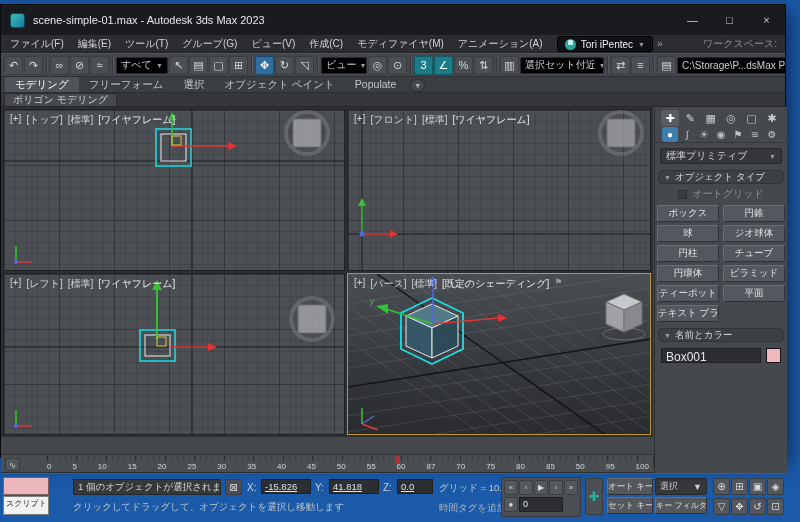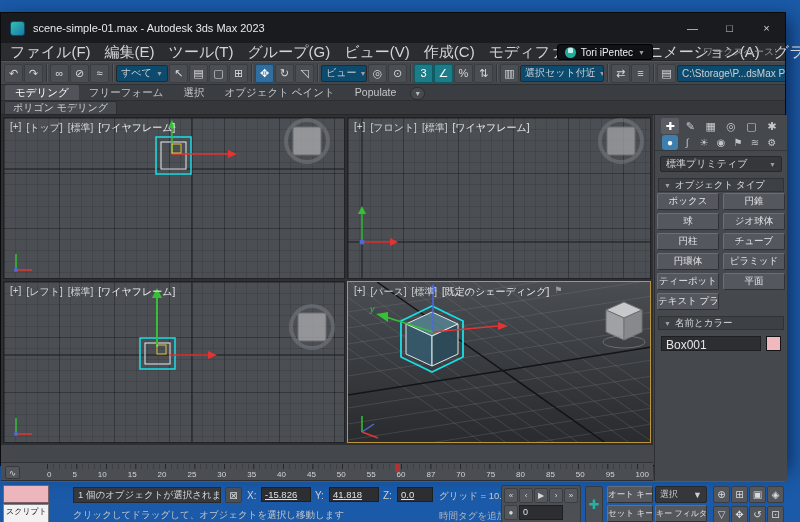--- a/index.html
+++ b/index.html
@@ -2,46 +2,46 @@
 <html><head>
 <meta charset="utf-8">
 <style>
   * { box-sizing: border-box; margin: 0; padding: 0; }
   html,body { width:800px; height:522px; overflow:hidden; font-family:"Liberation Sans","DejaVu Sans",sans-serif; }
   .desktop { position:relative; width:800px; height:522px;
     background:
       repeating-linear-gradient(115deg, rgba(255,255,255,0.05) 0 26px, rgba(0,0,30,0.08) 26px 60px),
       radial-gradient(ellipse at 90% 20%, #3c82d6 0%, #2566b4 35%, #15берcut 0%, #15529c 60%, #0e4184 100%);
     background-color:#1a5aa8; }
-  .window { position:absolute; left:0; top:12px; width:786px; height:454px; background:#44474c;
+  .window { position:absolute; left:0; top:4px; width:786px; height:454px; background:#44474c;
     border:1px solid #0a0b0c; box-shadow:4px 6px 18px rgba(0,0,20,.55); }
 
   
   .titlebar { position:absolute; top:0; left:0; right:0; height:30px; background:#191b1f; display:flex; align-items:center; }
   .appicon { width:15px; height:15px; margin:0 8px 0 9px; border-radius:3px; background:linear-gradient(135deg,#35c0b0,#1879a8); border:1px solid #0c4b62; }
   .title { font-size:11px; color:#e6e8ea; white-space:nowrap; }
   .winbtns { position:absolute; right:0; top:0; height:100%; display:flex; }
   .winbtn { width:37px; height:100%; display:flex; align-items:center; justify-content:center; font-size:11px; color:#cfd2d5; }
 
   
   .menubar { position:absolute; top:30px; left:0; right:0; height:18px; background:#2b2d31; display:flex; align-items:center; padding-left:2px; border-bottom:1px solid #222427; }
-  .mi { font-size:15px; color:#d2d4d7; padding:0 7px; line-height:18px; white-space:nowrap; }
+  .mi { font-size:10px; color:#d2d4d7; padding:0 7px; line-height:18px; white-space:nowrap; }
   .mi-ov { font-size:10px; color:#9fa2a5; padding:0 5px; }
   .user-pill { position:absolute; right:132px; top:1px; height:16px; background:#101114; border:1px solid #000; border-radius:3px; display:flex; align-items:center; gap:5px; padding:0 7px; }
   .avatar { width:11px; height:11px; border-radius:50%; background:radial-gradient(circle at 50% 32%, #c8efe7 0 30%, #1fae9e 32%); }
   .user-name { font-size:10px; color:#eceff1; white-space:nowrap; }
   .pill-dd, .ws-dd { font-size:7px; color:#9a9da0; }
   .workspace { position:absolute; right:8px; top:2px; display:flex; align-items:center; gap:4px;flex-direction:column; }
   .ws-label { font-size:10px; color:#8f9296; white-space:nowrap; }
   .ws-value { font-size:10px; color:#c7cacd; display:flex; gap:4px; align-items:center; white-space:nowrap; }
 
   
   .toolbar { position:absolute; top:48px; left:0; right:0; height:24px; background:#44474c; border-top:1px solid #54575c; border-bottom:1px solid #2e3034; display:flex; align-items:center; gap:1px; padding:0 3px; overflow:hidden; }
   .tbtn { flex:none; width:19px; height:19px; display:flex; align-items:center; justify-content:center; font-size:11px; color:#d6d9db; background:#4b4e53; border:1px solid #3a3d41; border-radius:2px; }
-  .tfield { flex:none; height:17px; background:#0c4a6e; border:1px solid #26282b; border-radius:2px; color:#cdd0d3; font-size:10px; display:flex; align-items:center; justify-content:space-between; padding:0 4px; gap:3px; white-space:nowrap; overflow:hidden; }
+  .tfield { flex:none; height:17px; background:#000000; border:1px solid #26282b; border-radius:2px; color:#cdd0d3; font-size:10px; display:flex; align-items:center; justify-content:space-between; padding:0 4px; gap:3px; white-space:nowrap; overflow:hidden; }
   .sep { flex:none; width:1px; height:18px; background:#33363a; margin:0 2px; box-shadow:1px 0 0 #55585d; }
   .act-move { background:#2f6e9e; border-color:#1d4a6e; color:#fff; }
   .act-snap { background:#1c7d88; border-color:#0f5a63; color:#fff; }
 
   
   .ribbontabs { position:absolute; top:72px; left:0; right:0; height:16px; background:#3a3d42; display:flex; align-items:flex-end; padding-left:4px; border-bottom:1px solid #2c2e32; }
   .rtab { font-size:10.5px; color:#c4c7ca; padding:0 10px; line-height:15px; white-space:nowrap; }
   .rtab.active { background:#50545a; color:#fff; border-radius:2px 2px 0 0; }
   .rcfg { width:15px; height:13px; margin-left:4px; font-size:7px; color:#b8bbbe; background:#46494e; border:1px solid #2b2d31; border-radius:7px; display:flex; align-items:center; justify-content:center; }
   .ribbonsub { position:absolute; top:88px; left:0; right:0; height:14px; background:#35373b; border-bottom:1px solid #25272a; display:flex; align-items:center; padding-left:3px; }
@@ -67,21 +67,21 @@
   
   .cmdpanel { position:absolute; left:653px; top:102px; width:133px; height:366px; background:#45484d; border-left:1px solid #2c2e32; padding-top:2px; }
   .cptabs { display:flex; justify-content:space-between; padding:0 6px; height:17px; align-items:center; }
   .cptab { width:18px; height:16px; text-align:center; font-size:11px; color:#c9ccce; line-height:16px; border-radius:2px; }
   .cptab.active { background:#5a5e64; color:#fff; }
   .cpsubs { display:flex; justify-content:space-between; padding:0 7px; height:17px; align-items:center; border-bottom:1px solid #34373b; }
   .cpsub { width:16px; height:15px; text-align:center; font-size:10px; color:#c2c5c8; line-height:15px; }
   .cpsub.active { background:#3f7fae; color:#fff; border-radius:3px; }
   .cp-dd { margin:5px 5px 0; height:16px; background:#35373b; border:1px solid #26282b; border-radius:2px; color:#d3d6d9; font-size:10px; display:flex; align-items:center; justify-content:space-between; padding:0 5px; }
   .cp-dd .dd, .tfield .dd { font-size:7px; color:#9a9da0; }
-  .rollout { margin:6px 3px 0; height:14px; background:#3d4045; border:1px solid #303236; border-radius:0; display:flex; align-items:center; gap:4px; padding:0 5px; font-size:9.5px; color:#d6d9db; white-space:nowrap; }
+  .rollout { margin:6px 3px 0; height:14px; background:#3d4045; border:1px solid #303236; border-radius:5px; display:flex; align-items:center; gap:4px; padding:0 5px; font-size:9.5px; color:#d6d9db; white-space:nowrap; }
   .rollout .rarr { font-size:7px; color:#9da0a3; }
   .autogrid { display:flex; align-items:center; gap:5px; justify-content:center; height:20px; font-size:10px; color:#8d9094; }
   .cb { width:9px; height:9px; background:#3a3c40; border:1px solid #2a2c2f; }
   .primgrid { display:grid; grid-template-columns:62px 62px; gap:3px 4px; justify-content:center; margin-top:1px; }
   .pbtn { height:17px; font-size:9.5px; color:#e3e5e7; background:#54575d; border:1px solid; border-color:#6b6e74 #2f3135 #2f3135 #6b6e74; border-radius:2px; font-family:inherit; white-space:nowrap; overflow:hidden; }
   .namerow { display:flex; align-items:center; gap:5px; margin:6px 6px 0; }
   .namefield { flex:1; height:15px; background:#2c2e31; border:1px solid #1d1f21; color:#e4e6e8; font-size:12px; padding:1px 4px; overflow:hidden; white-space:nowrap; }
   .swatch { width:15px; height:15px; border:1px solid #141517; }
 
   
@@ -398,20 +398,24 @@
         <span class="cpsub">⚙</span>
       </div>
       <div class="cp-dd">
         <span>標準プリミティブ</span>
         <span class="dd">▼</span>
       </div>
       <div class="rollout">
         <span class="rarr">▼</span>
         <span>オブジェクト タイプ</span>
       </div>
+      <div class="autogrid">
+        <span class="cb"></span>
+        <span>オートグリッド</span>
+      </div>
       <div class="primgrid">
         <button class="pbtn">ボックス</button>
         <button class="pbtn">円錐</button>
         <button class="pbtn">球</button>
         <button class="pbtn">ジオ球体</button>
         <button class="pbtn">円柱</button>
         <button class="pbtn">チューブ</button>
         <button class="pbtn">円環体</button>
         <button class="pbtn">ピラミッド</button>
         <button class="pbtn">ティーポット</button>

